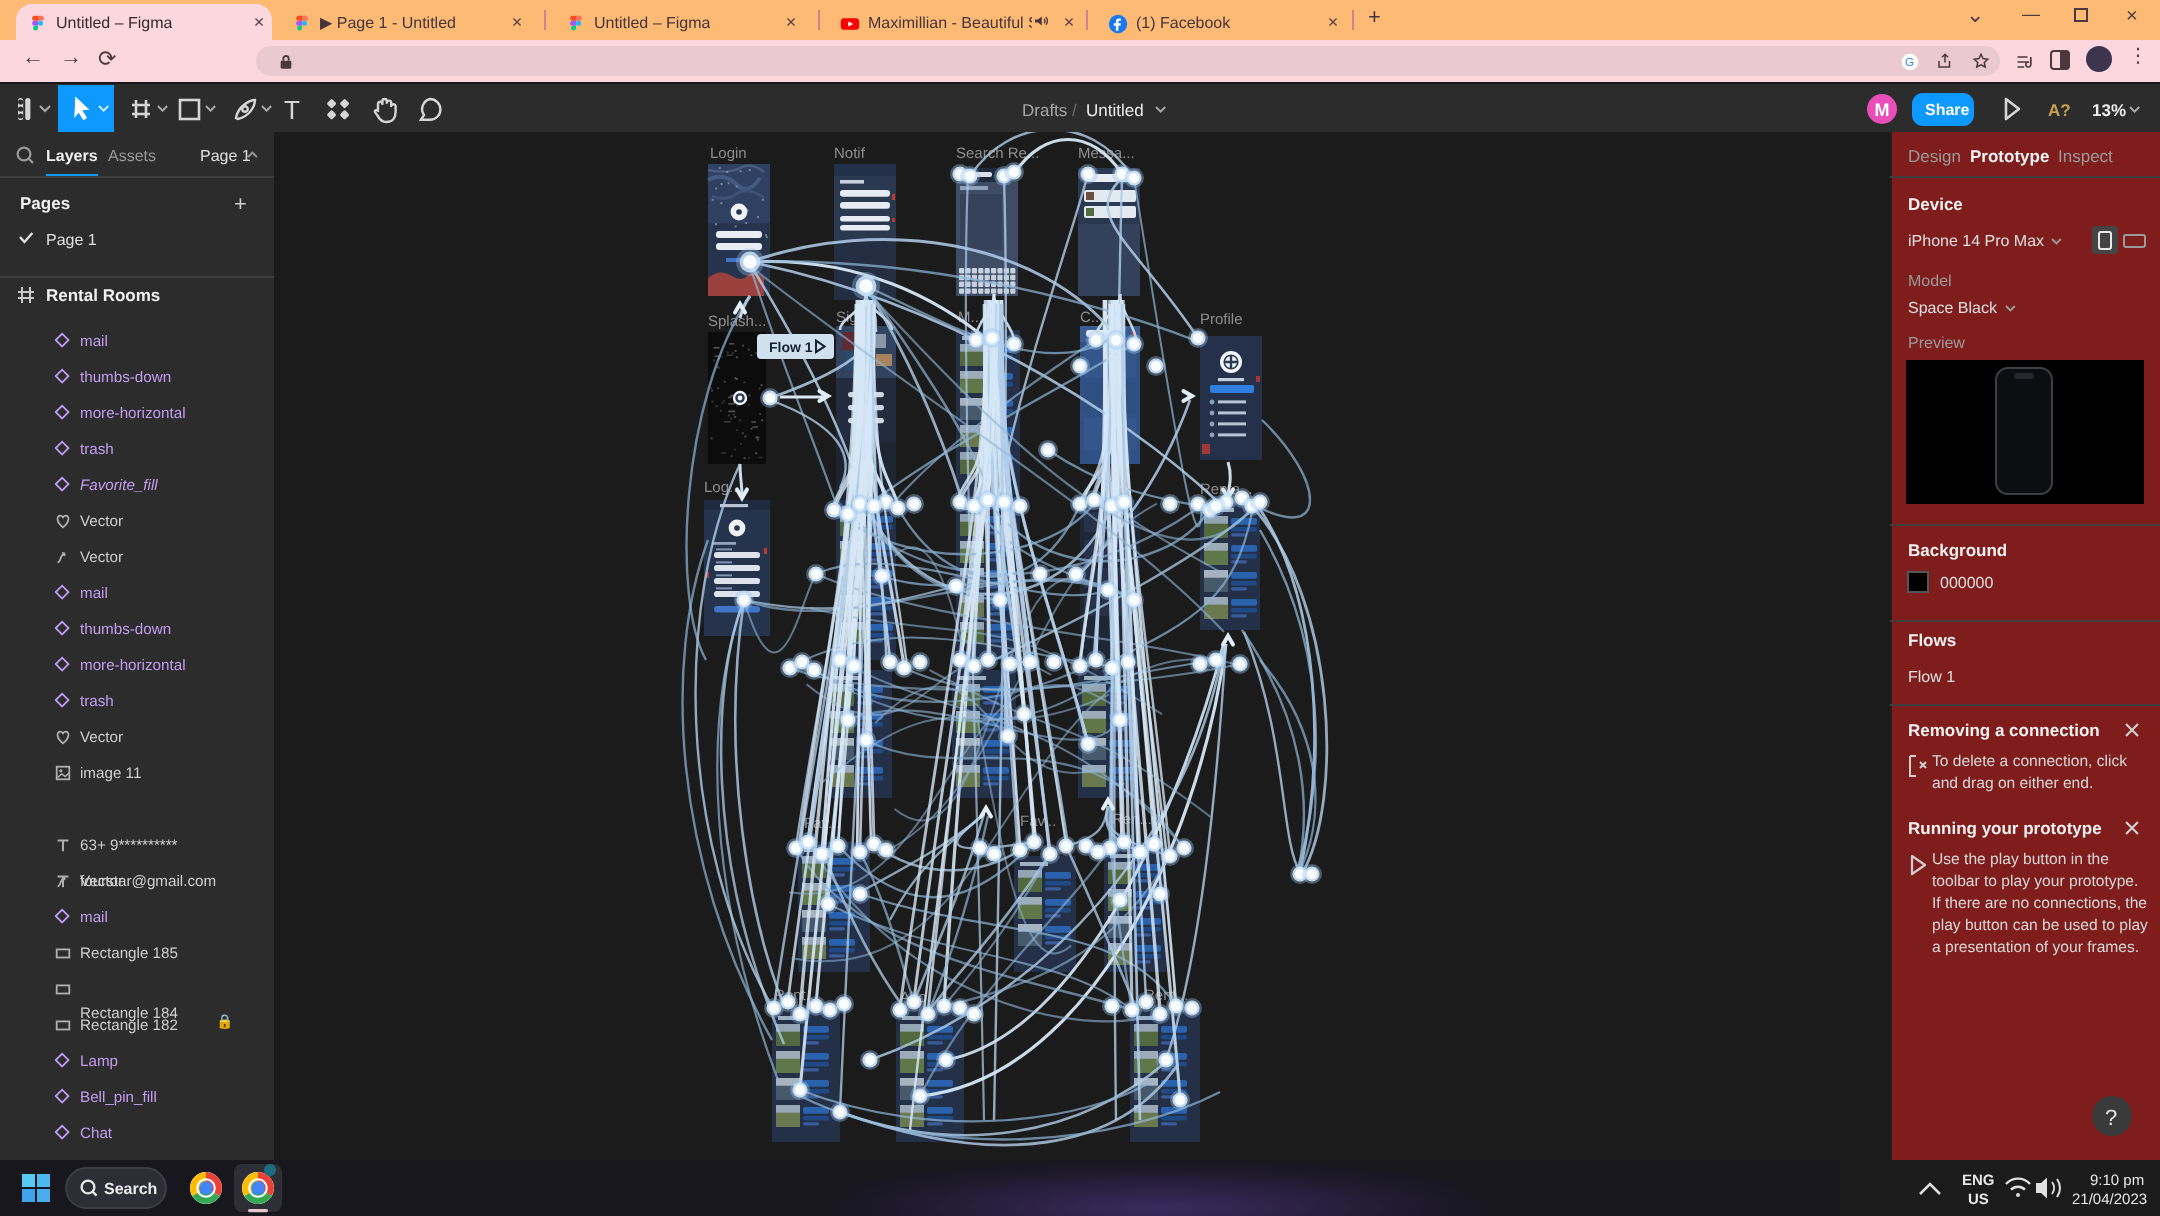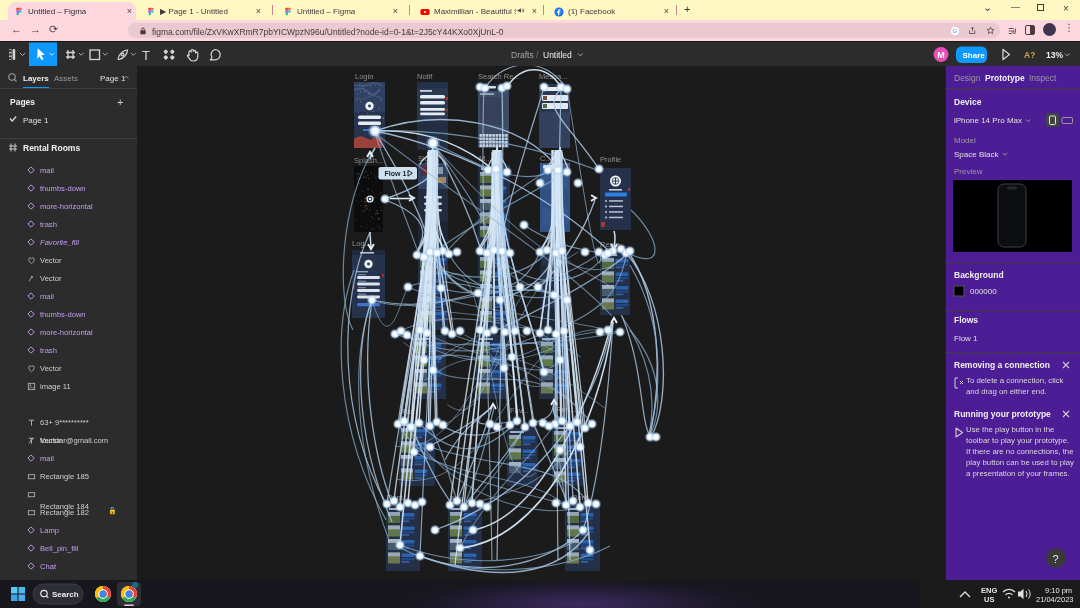--- a/index.html
+++ b/index.html
@@ -1,34 +1,34 @@
 <!DOCTYPE html>
 <html><head><meta charset="utf-8"><style>
 * { margin:0; padding:0; box-sizing:border-box; }
 body { width:1080px; height:608px; overflow:hidden; font-family:"Liberation Sans", sans-serif; background:#1b1b1b; position:relative; }
 
-#tabbar { position:absolute; left:0; top:0; width:1080px; height:20px; background:#fef9c3; }
+#tabbar { position:absolute; left:0; top:0; width:1080px; height:20px; background:#fdba74; }
 .tab { position:absolute; top:2px; height:18px; font-size:8px; color:#45343c; }
 .tab .ttl { position:absolute; left:24px; top:5px; white-space:nowrap; overflow:hidden; }
 .tab .cl { position:absolute; top:4.5px; width:9px; height:9px; font-size:9px; line-height:9px; color:#57424a; text-align:center; }
 .tab.active { background:#fcd7de; border-radius:8px 8px 0 0; color:#352a2f; }
 .sep { position:absolute; top:5px; width:1px; height:10px; background:#cf8292; }
 .fvic { position:absolute; left:10px; top:4.5px; width:10px; height:10px; }
 .tab.active .fvic { left:6px; }
 .tab.active .ttl { left:20px; }
 
 #addr { position:absolute; left:0; top:20px; width:1080px; height:21px; background:#fcd7de; }
 #addr .nav { position:absolute; top:3px; color:#4a3a40; font-size:11px; }
 #urlpill { position:absolute; left:128px; top:3px; width:872px; height:15px; border-radius:8px; background:#eac9d0; }
 #url { position:absolute; left:24px; top:3.5px; font-size:8.5px; color:#463840; white-space:nowrap; }
 
 #ftb { position:absolute; left:0; top:41px; width:1080px; height:25px; background:#2c2c2c; border-top:1px solid #1c161a; }
 
 #lpanel { position:absolute; left:0; top:66px; width:137px; height:514px; background:#2c2c2c; color:#d6d6d6; }
-#rpanel { position:absolute; left:945px; top:66px; width:135px; height:514px; background:#4c1d95; color:#d6d6d6; }
+#rpanel { position:absolute; left:945px; top:66px; width:135px; height:514px; background:#7f1d1d; color:#d6d6d6; }
 #canvas { position:absolute; left:137px; top:66px; width:808px; height:514px; }
 .prow { position:absolute; left:0; width:100%; height:18px; font-size:7.6px; }
 .prow .ic { position:absolute; left:27px; top:5px; width:9px; height:9px; }
 .prow .nm { position:absolute; left:40px; top:4.5px; }
 
 #taskbar { position:absolute; left:0; top:580px; width:920px; height:28px; background:#17171d; }
 #taskbar .glow { position:absolute; left:330px; top:0; width:470px; height:28px;
   background:radial-gradient(ellipse 240px 34px at 250px 24px, rgba(88,58,148,0.55), rgba(40,28,70,0.25) 60%, rgba(23,23,29,0) 75%); }
 svg { display:block; }
 </style></head><body>
@@ -100,21 +100,20 @@
 
 <div id="addr">
   <div class="nav" style="left:11px;">←</div>
   <div class="nav" style="left:30px;">→</div>
   <div class="nav" style="left:49px;">⟳</div>
   <div id="urlpill">
     <svg style="position:absolute; left:11px; top:4px;" width="8" height="8" viewBox="0 0 12 12">
         <rect x="2" y="5" width="8" height="6" rx="1" fill="#4a3a40"></rect>
         <path d="M4 5V3.5a2 2 0 014 0V5" stroke="#4a3a40" stroke-width="1.4" fill="none"></path>
       </svg>
-    <div id="url">figma.com/file/ZxVKwXRmR7pbYICWpzN96u/Untitled?node-id=0-1&amp;t=2J5cY44KXo0XjUnL-0</div>
     <svg style="position:absolute; left:822px; top:2.5px;" width="10" height="10" viewBox="0 0 24 24">
         <circle cx="12" cy="12" r="10" fill="#fff"></circle>
         <text x="6" y="17" font-size="14" fill="#4285f4" font-family="Liberation Sans">G</text>
       </svg>
     <svg style="position:absolute; left:840px; top:3px;" width="9" height="9" viewBox="0 0 24 24" fill="none" stroke="#4a3a40" stroke-width="2">
         <path d="M4 12v8h14v-8M12 14V3M8 7l4-4 4 4"></path>
       </svg>
     <svg style="position:absolute; left:858px; top:3px;" width="9" height="9" viewBox="0 0 24 24" fill="none" stroke="#4a3a40" stroke-width="2">
         <path d="M12 3l2.7 5.8 6.3.8-4.6 4.3 1.2 6.1-5.6-3-5.6 3 1.2-6.1L3 9.6l6.3-.8z"></path>
       </svg>

